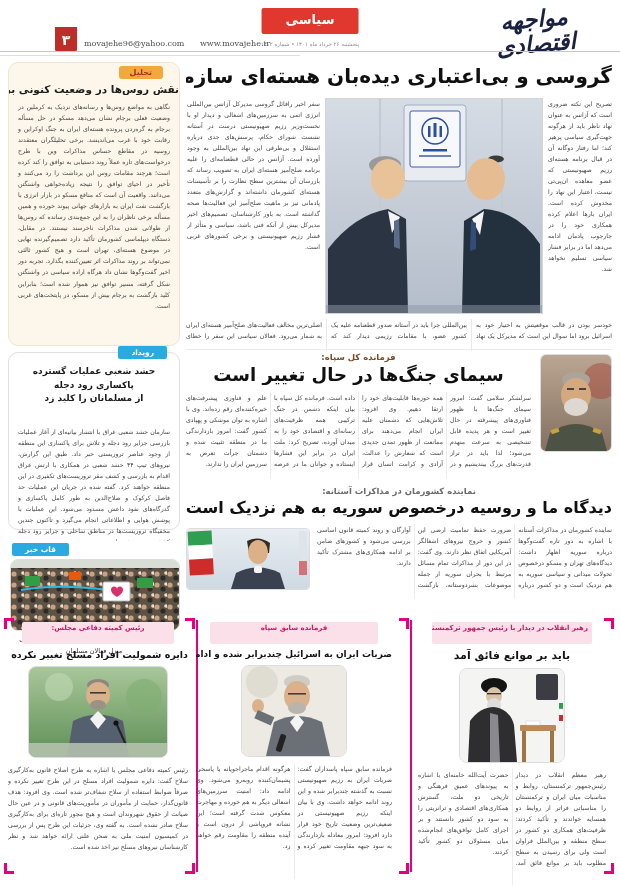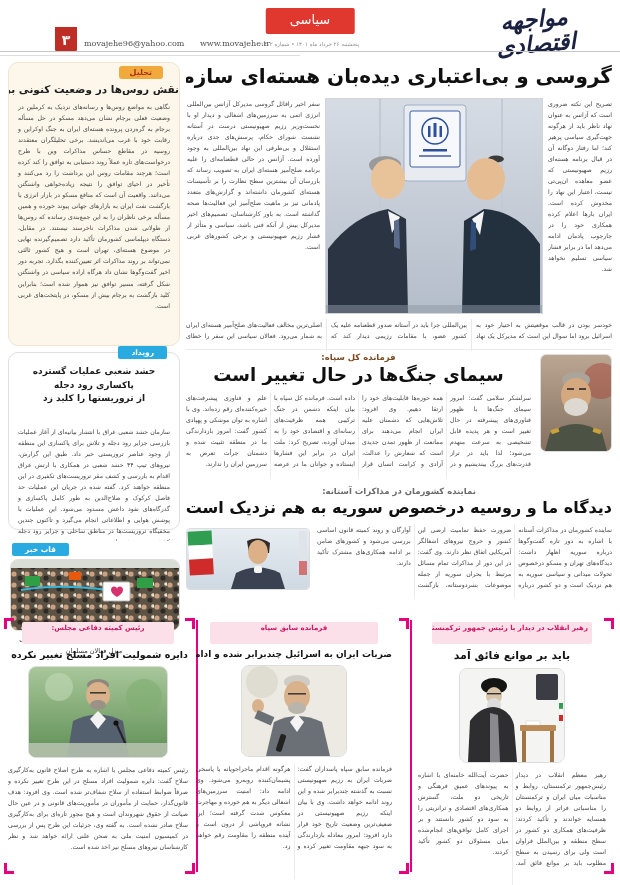--- a/index.html
+++ b/index.html
@@ -10,21 +10,21 @@
     background:#ffffff; overflow:hidden; direction:rtl;
   }
   
   .masthead {
     position:absolute; top:6px; right:10px; width:150px; text-align:center;
     font-family:"DejaVu Serif", serif; font-style:italic; font-weight:bold;
     font-size:23px; color:#1b2140; transform:rotate(-5deg); line-height:1.1;
   }
   .section-badge {
     position:absolute; top:8px; left:50%; transform:translateX(-50%);
-    background:#e0382e; color:#fff; font-size:13px; font-weight:normal;
+    background:#e0382e; color:#fff; font-size:13px; font-weight:bold;
     padding:4px 24px 6px; border-radius:2px; line-height:1.2;
   }
   .dateline {
     position:absolute; top:41px; left:50%; transform:translateX(-50%);
     font-size:5.5px; color:#8a8a8a; white-space:nowrap;
   }
   .page-num {
     position:absolute; top:27px; left:55px; width:22px; height:25px;
     background:#bf2e26; color:#fff; font-weight:bold; font-size:14px;
     display:flex; align-items:center; justify-content:center; border-radius:0 0 3px 3px;
@@ -209,21 +209,21 @@
       <div class="kicker-plain">فرمانده کل سپاه:</div>
       <div class="big-title sepah-title">سیمای جنگ‌ها در حال تغییر است</div>
       <div class="sepah-body body-txt">سرلشکر سلامی گفت: امروز سیمای جنگ‌ها با ظهور فناوری‌های پیشرفته در حال تغییر است و هر پدیده قابل تشخیصی به سرعت منهدم می‌شود؛ لذا باید در تراز قدرت‌های بزرگ بیندیشیم و در همه حوزه‌ها قابلیت‌های خود را ارتقا دهیم. وی افزود: تلاش‌هایی که دشمنان علیه ایران انجام می‌دهند برای ممانعت از ظهور تمدن جدیدی است که شعارش را عدالت، آزادی و کرامت انسان قرار داده است. فرمانده کل سپاه با بیان اینکه دشمن در جنگ ترکیبی همه ظرفیت‌های رسانه‌ای و اقتصادی خود را به میدان آورده، تصریح کرد: ملت ایران در برابر این فشارها ایستاده و جوانان ما در عرصه علم و فناوری پیشرفت‌های خیره‌کننده‌ای رقم زده‌اند. وی با اشاره به توان موشکی و پهپادی کشور گفت: امروز بازدارندگی ما در منطقه تثبیت شده و دشمنان جرأت تعرض به سرزمین ایران را ندارند.</div>
     </div>
   </div>
 
   <div class="hashd">
     <span class="badge-blue">رویداد</span>
     <div class="hashd-title">
       <div>حشد شعبی عملیات گسترده پاکساری رود دجله</div>
-      <div>از تروریستها را کلید زد</div>
+      <div>از مسلمانان را کلید زد</div>
     </div>
     <div class="hashd-body body-txt">سازمان حشد شعبی عراق با انتشار بیانیه‌ای از آغاز عملیات بازرسی جزایر رود دجله و تلاش برای پاکسازی این منطقه از وجود عناصر تروریستی خبر داد. طبق این گزارش، نیروهای تیپ ۴۴ حشد شعبی در همکاری با ارتش عراق اقدام به بازرسی و کشف مقر تروریست‌های تکفیری در این منطقه خواهند کرد. گفته شده در جریان این عملیات حد فاصل کرکوک و صلاح‌الدین به طور کامل پاکسازی و گذرگاه‌های نفوذ داعش مسدود می‌شود. این عملیات با پوشش هوایی و اطلاعاتی انجام می‌گیرد و تاکنون چندین مخفیگاه تروریست‌ها در مناطق ساحلی و جزایر رود دجله کشف و منهدم شده است.</div>
   </div>
 
   <div class="photonews">
     <div class="photonews-head">
       <span class="badge-blue">قاب خبر</span>
     </div>
     <div class="crowd-photo">
       <svg width="168" height="70" viewBox="0 0 168 70">

